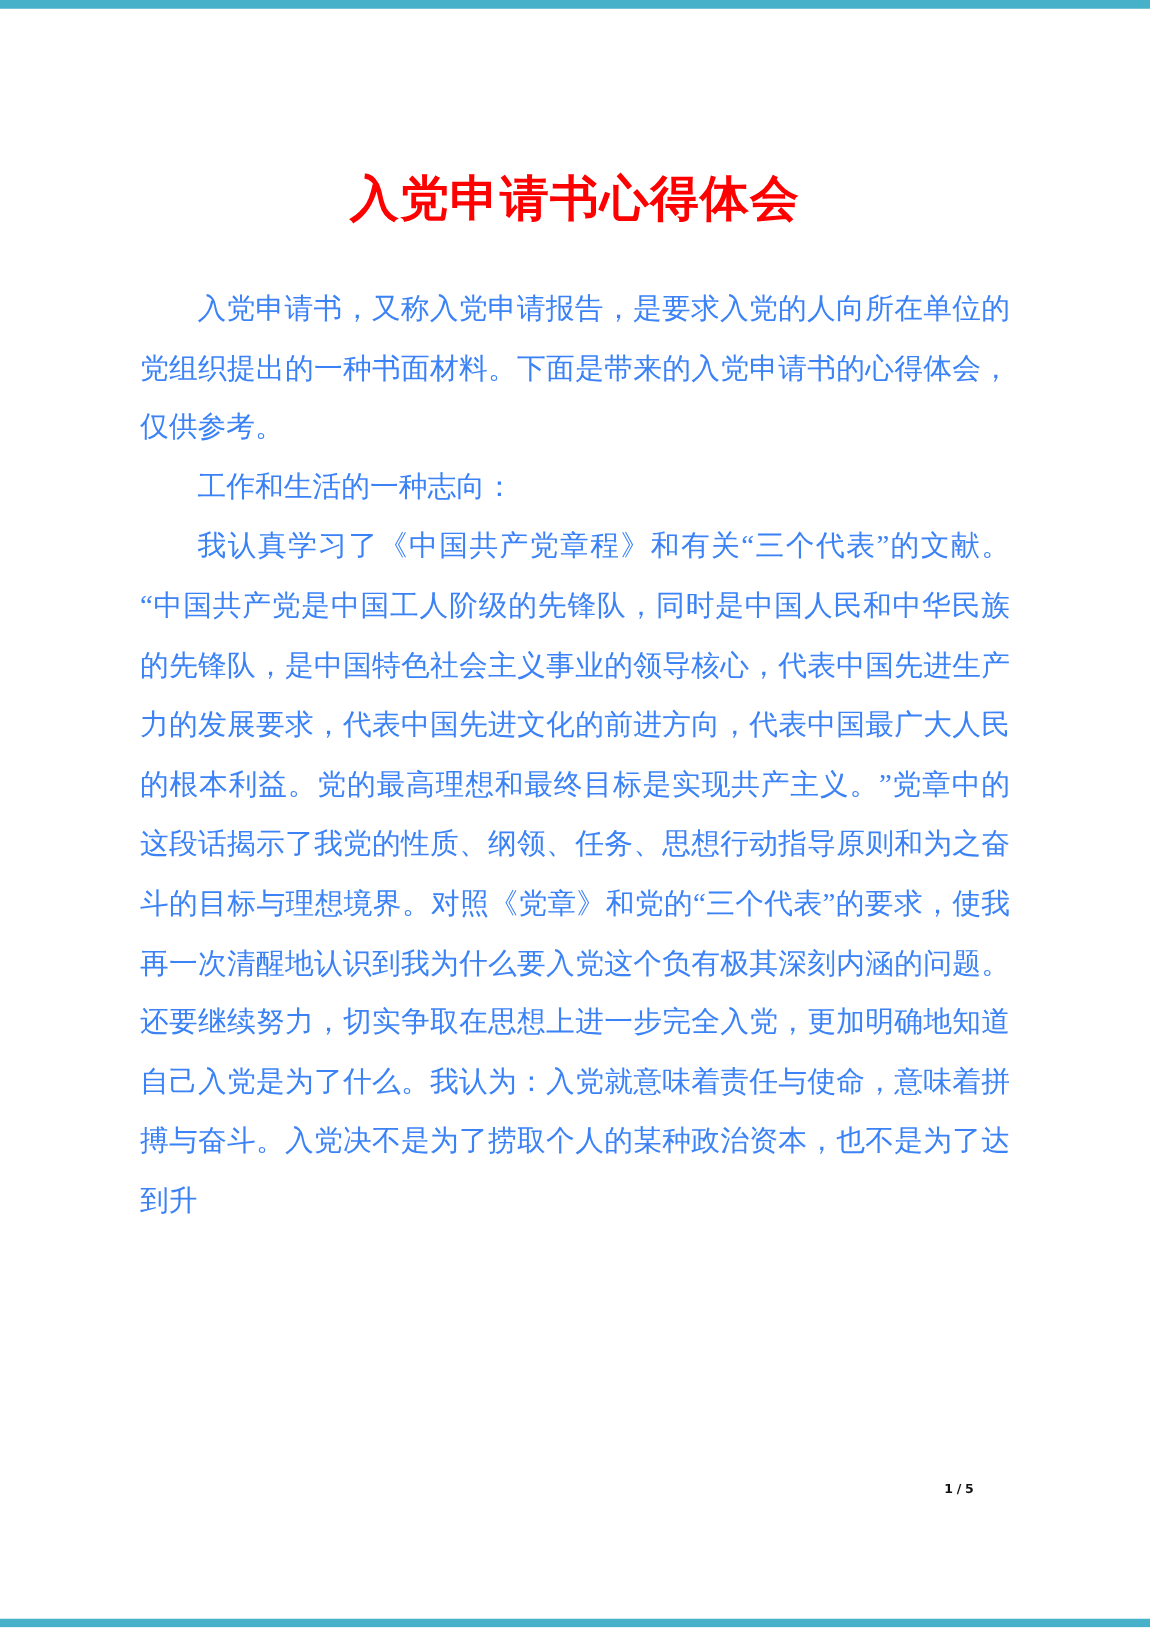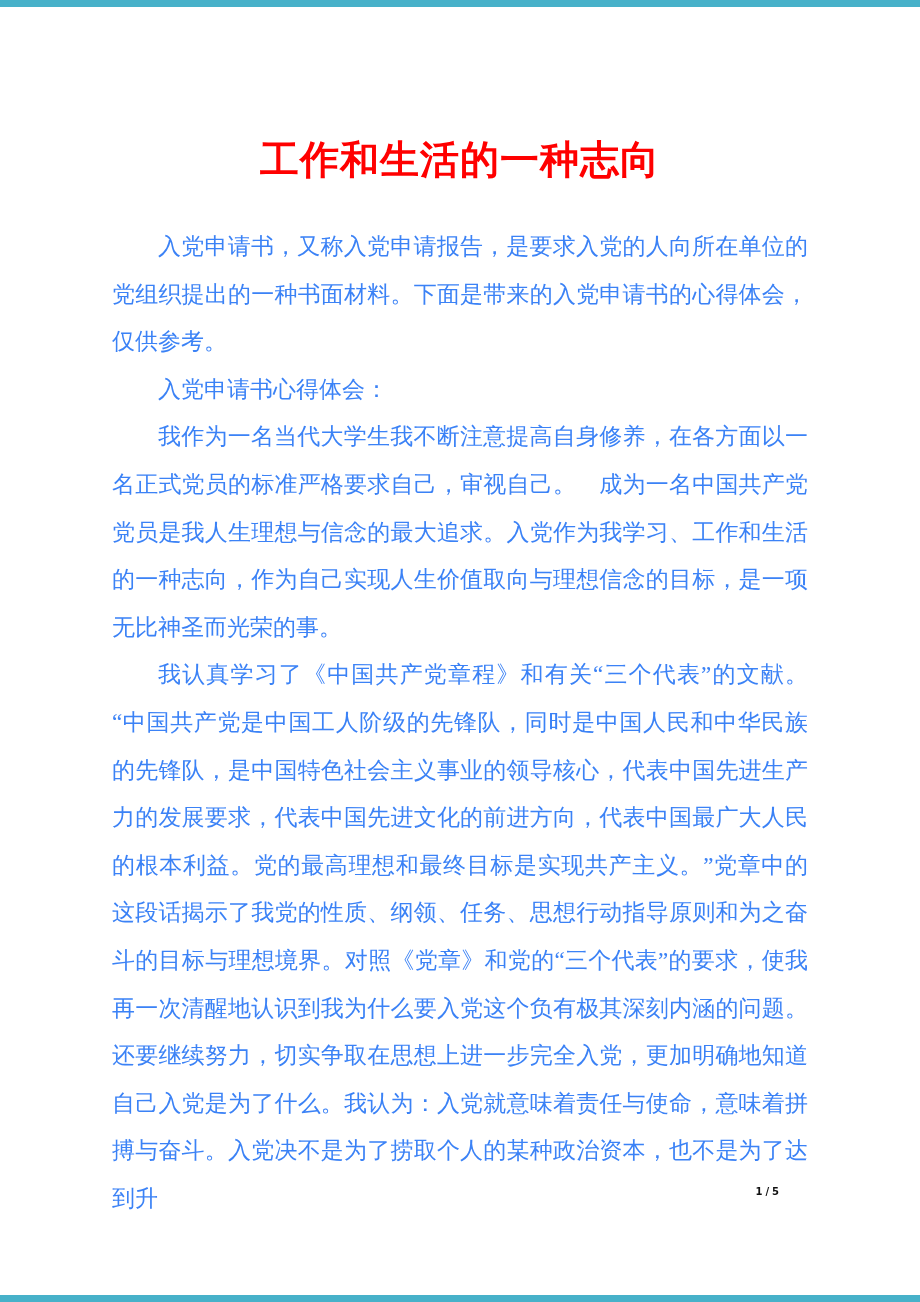--- a/index.html
+++ b/index.html
@@ -56,26 +56,25 @@
     color: #111111;
   }
 </style>
 </head>
 <body>
 
 <div class="page">
   <div class="page-divider top"></div>
 
   <div class="doc">
-    <h1 class="doc-title">工作和生活的一种志向</h1>
+    <h1 class="doc-title">入党申请书心得体会</h1>
 
     <div class="doc-body">
       <p>入党申请书，又称入党申请报告，是要求入党的人向所在单位的党组织提出的一种书面材料。下面是带来的入党申请书的心得体会，仅供参考。</p>
-      <p>入党申请书心得体会：</p>
-      <p>我作为一名当代大学生我不断注意提高自身修养，在各方面以一名正式党员的标准严格要求自己，审视自己。　成为一名中国共产党党员是我人生理想与信念的最大追求。入党作为我学习、工作和生活的一种志向，作为自己实现人生价值取向与理想信念的目标，是一项无比神圣而光荣的事。</p>
+      <p>工作和生活的一种志向：</p>
       <p>我认真学习了《中国共产党章程》和有关“三个代表”的文献。“中国共产党是中国工人阶级的先锋队，同时是中国人民和中华民族的先锋队，是中国特色社会主义事业的领导核心，代表中国先进生产力的发展要求，代表中国先进文化的前进方向，代表中国最广大人民的根本利益。党的最高理想和最终目标是实现共产主义。”党章中的这段话揭示了我党的性质、纲领、任务、思想行动指导原则和为之奋斗的目标与理想境界。对照《党章》和党的“三个代表”的要求，使我再一次清醒地认识到我为什么要入党这个负有极其深刻内涵的问题。还要继续努力，切实争取在思想上进一步完全入党，更加明确地知道自己入党是为了什么。我认为：入党就意味着责任与使命，意味着拼搏与奋斗。入党决不是为了捞取个人的某种政治资本，也不是为了达到升</p>
     </div>
   </div>
 
   <div class="page-number">1/5</div>
 
   <div class="page-divider bottom"></div>
 </div>
 
 </body></html>

